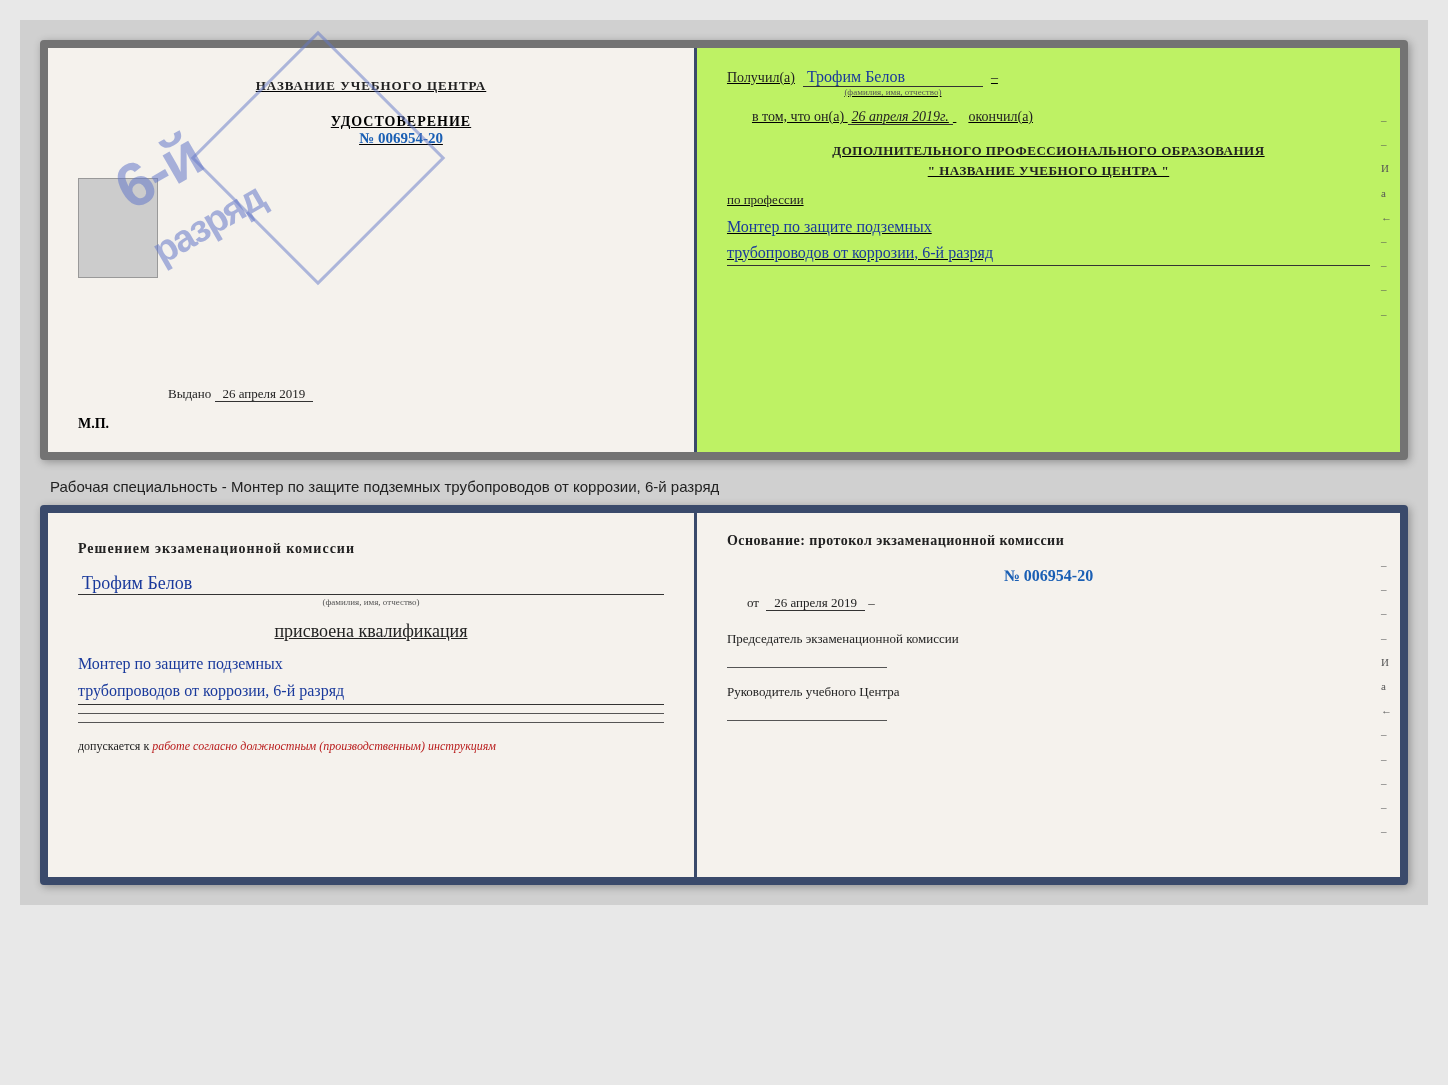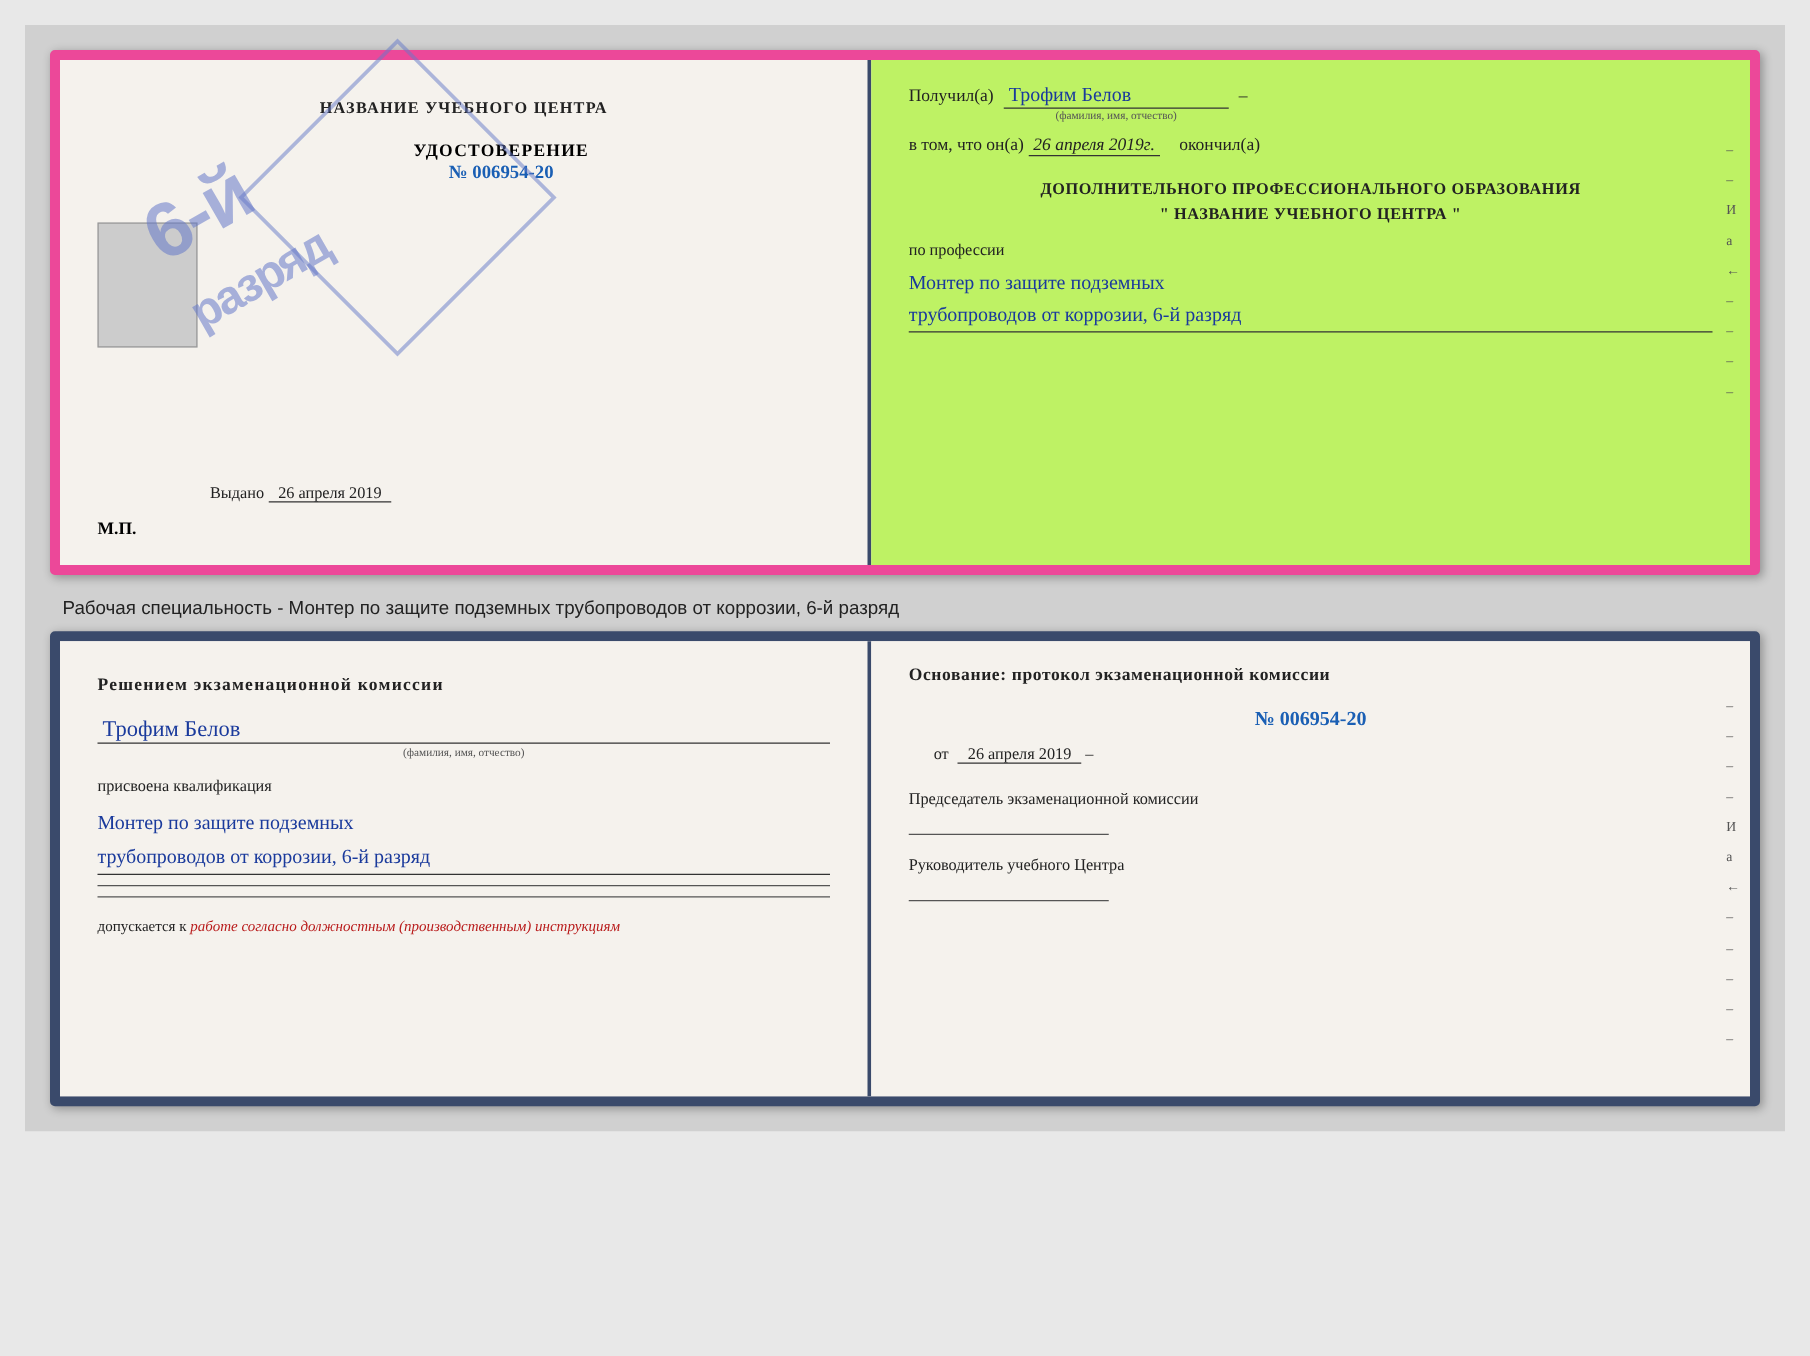--- a/index.html
+++ b/index.html
@@ -13,26 +13,27 @@
 
     .page-container {
       background: #d0d0d0;
       padding: 20px;
     }
 
     
     .cert-book {
       display: flex;
       background: #f5f2ed;
-      border: 8px solid #ec4899;
+      border: 8px solid #737373;
       border-radius: 4px;
       margin-bottom: 18px;
       min-height: 420px;
       box-shadow: 2px 2px 8px rgba(0,0,0,0.3);
       position: relative;
+      text-decoration: underline;
     }
 
     .cert-left {
       width: 48%;
       border-right: 3px solid #3a4a6b;
       padding: 30px 30px 20px 30px;
       position: relative;
       background: #f5f2ed;
     }
 
@@ -142,20 +143,21 @@
       font-size: 9px;
       color: #555;
       text-align: center;
       display: block;
     }
 
     .date-line {
       font-size: 14px;
       margin-bottom: 16px;
       color: #222;
+      margin-left: 25px;
     }
 
     .date-value {
       font-style: italic;
       border-bottom: 1px solid #333;
       padding: 0 4px;
     }
 
     .org-block {
       text-align: center;
@@ -245,24 +247,25 @@
     }
 
     .person-subtext {
       font-size: 9px;
       color: #555;
       text-align: center;
       margin-bottom: 14px;
     }
 
     .assigned-label {
-      font-size: 13px;
-      text-align: left;
+      font-size: 18px;
+      text-align: center;
       margin-bottom: 8px;
       color: #222;
+      text-decoration: underline;
     }
 
     .qualification-cursive {
       font-size: 16px;
       color: #1a3a9c;
       font-family: 'Segoe Script', cursive, 'Times New Roman';
       line-height: 1.7;
       border-bottom: 1px solid #333;
     }
 

